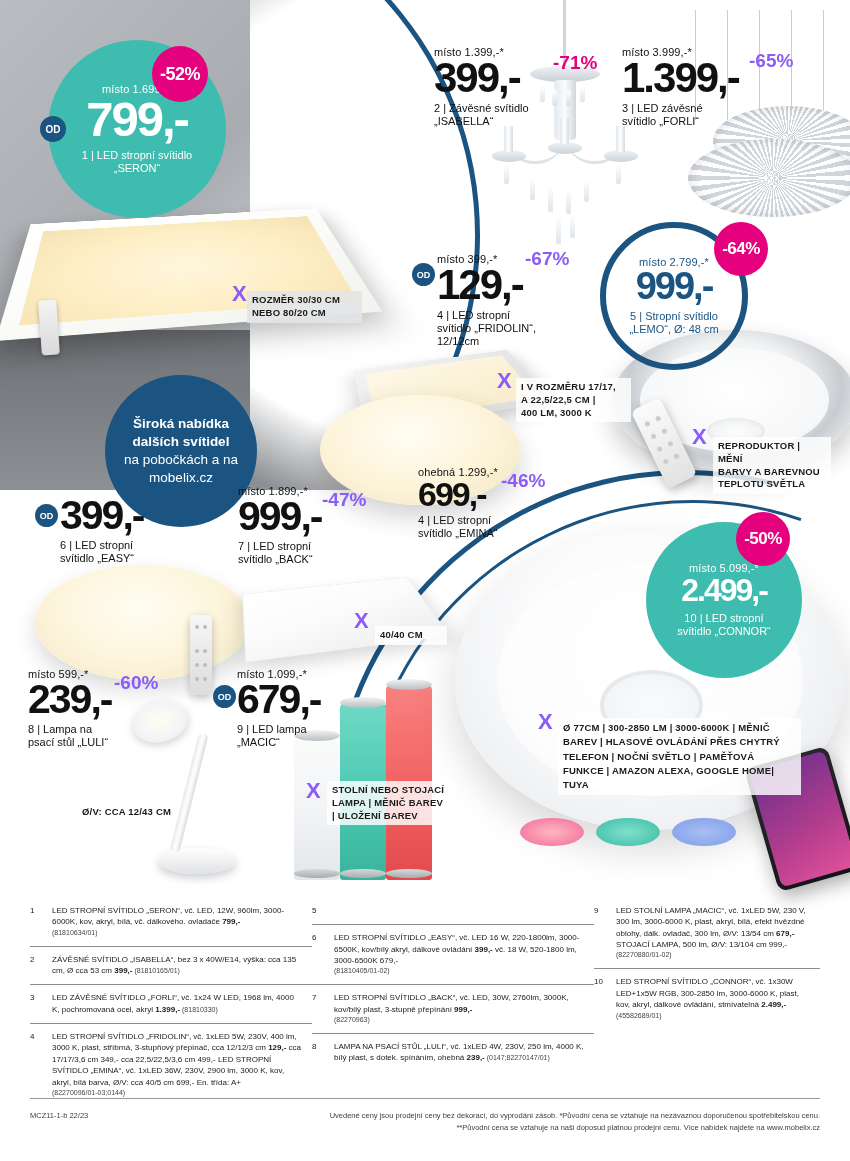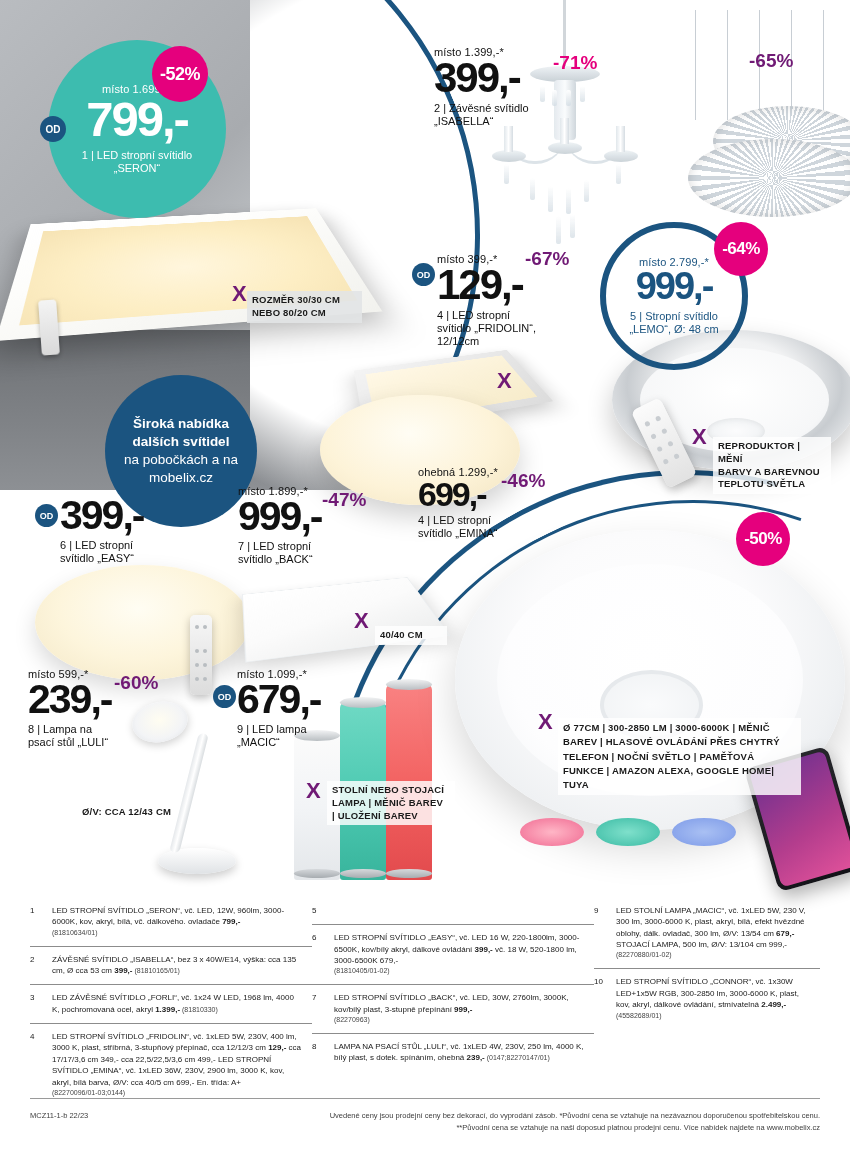--- a/index.html
+++ b/index.html
@@ -194,21 +194,21 @@
 
   
   .info-circle{
     position:absolute;left:105px;top:375px;width:152px;height:152px;border-radius:50%;
     background:#1b5480;color:#fff;display:flex;align-items:center;justify-content:center;
     text-align:center;font-size:13.5px;line-height:1.32;padding:6px;box-sizing:border-box;
   }
   .info-circle b{font-weight:bold;}
 
   
-  .xmark{position:absolute;color:#701a75;font-weight:bold;font-family:"Liberation Sans",sans-serif;}
+  .xmark{position:absolute;color:#8b5cf6;font-weight:bold;font-family:"Liberation Sans",sans-serif;}
   .tag{position:absolute;background:rgba(255,255,255,.82);color:#1a1a1a;
     font-size:9.5px;line-height:1.35;letter-spacing:.2px;padding:3px 5px;white-space:pre-line;font-weight:bold;}
   .tag.gray{background:rgba(226,228,230,.9);}
 
   
   .specs{position:absolute;left:30px;top:898px;width:790px;display:flex;gap:0;}
   .spec-col{width:282px;}
   .spec-col.c2{width:282px;}
   .spec-col.c3{width:226px;}
   .spec{display:flex;padding:7px 0 8px 0;font-size:8px;line-height:1.42;color:#1a1a1a;}
@@ -354,20 +354,26 @@
   <div class="badge-pct" style="left:152px;top:46px;width:56px;height:56px;font-size:18px;">-52%</div>
 
   <div class="pricegrp blk" style="left:434px;top:46px;">
     <div class="was">místo 1.399,-*</div>
     <div class="price" style="font-size:42px;margin-top:1px;">399,-</div>
     <div class="caption" style="margin-top:4px;">2 | Závěsné svítidlo
 „ISABELLA“</div>
   </div>
   <div class="xmark" style="left:553px;top:52px;font-size:19px;color:#e5007d;">-71%</div>
 
+  <div class="pricegrp blk" style="left:622px;top:46px;">
+    <div class="was">místo 3.999,-*</div>
+    <div class="price" style="font-size:42px;margin-top:1px;">1.399,-</div>
+    <div class="caption" style="margin-top:4px;">3 | LED závěsné
+svítidlo „FORLI“</div>
+  </div>
   <div class="xmark" style="left:749px;top:50px;font-size:19px;">-65%</div>
 
   <div class="pricegrp blk" style="left:437px;top:240px;margin-top:13px;">
     <div class="was">místo 399,-*</div>
     <div class="price" style="font-size:42px;margin-top:1px;">129,-</div>
     <div class="caption" style="margin-top:4px;">4 | LED stropní
 svítidlo „FRIDOLIN“,
 12/12cm</div>
   </div>
   <div class="od" style="left:412px;top:263px;width:23px;height:23px;font-size:9px;">OD</div>
@@ -422,27 +428,36 @@
   <div class="xmark" style="left:114px;top:672px;font-size:19px;">-60%</div>
 
   <div class="pricegrp blk" style="left:237px;top:668px;">
     <div class="was">místo 1.099,-*</div>
     <div class="price" style="font-size:41px;margin-top:1px;">679,-</div>
     <div class="caption" style="margin-top:4px;">9 | LED lampa
 „MACIC“</div>
   </div>
   <div class="od" style="left:213px;top:685px;width:23px;height:23px;font-size:9px;">OD</div>
 
+  <div class="bubble teal" style="left:646px;top:522px;width:156px;height:156px;">
+    <div class="was">místo 5.099,-*</div>
+    <div class="price" style="font-size:32px;margin-top:2px;">2.499,-</div>
+    <div class="caption" style="margin-top:7px;">10 | LED stropní
+svítidlo „CONNOR“</div>
+  </div>
   <div class="badge-pct" style="left:736px;top:512px;width:54px;height:54px;font-size:17px;">-50%</div>
 
   <div class="xmark" style="left:232px;top:281px;font-size:22px;">X</div>
   <div class="tag gray" style="left:247px;top:291px;width:105px;">ROZMĚR 30/30 CM
 NEBO 80/20 CM</div>
 
   <div class="xmark" style="left:497px;top:368px;font-size:22px;">X</div>
+  <div class="tag" style="left:516px;top:378px;width:105px;">I V ROZMĚRU 17/17,
+A 22,5/22,5 CM |
+400 LM, 3000 K</div>
 
   <div class="xmark" style="left:692px;top:424px;font-size:22px;">X</div>
   <div class="tag" style="left:713px;top:437px;width:108px;">REPRODUKTOR | MĚNÍ
 BARVY A BAREVNOU
 TEPLOTU SVĚTLA</div>
 
   <div class="xmark" style="left:354px;top:608px;font-size:22px;">X</div>
   <div class="tag" style="left:375px;top:626px;width:62px;">40/40 CM</div>
 
   <div class="xmark" style="left:306px;top:778px;font-size:22px;">X</div>

